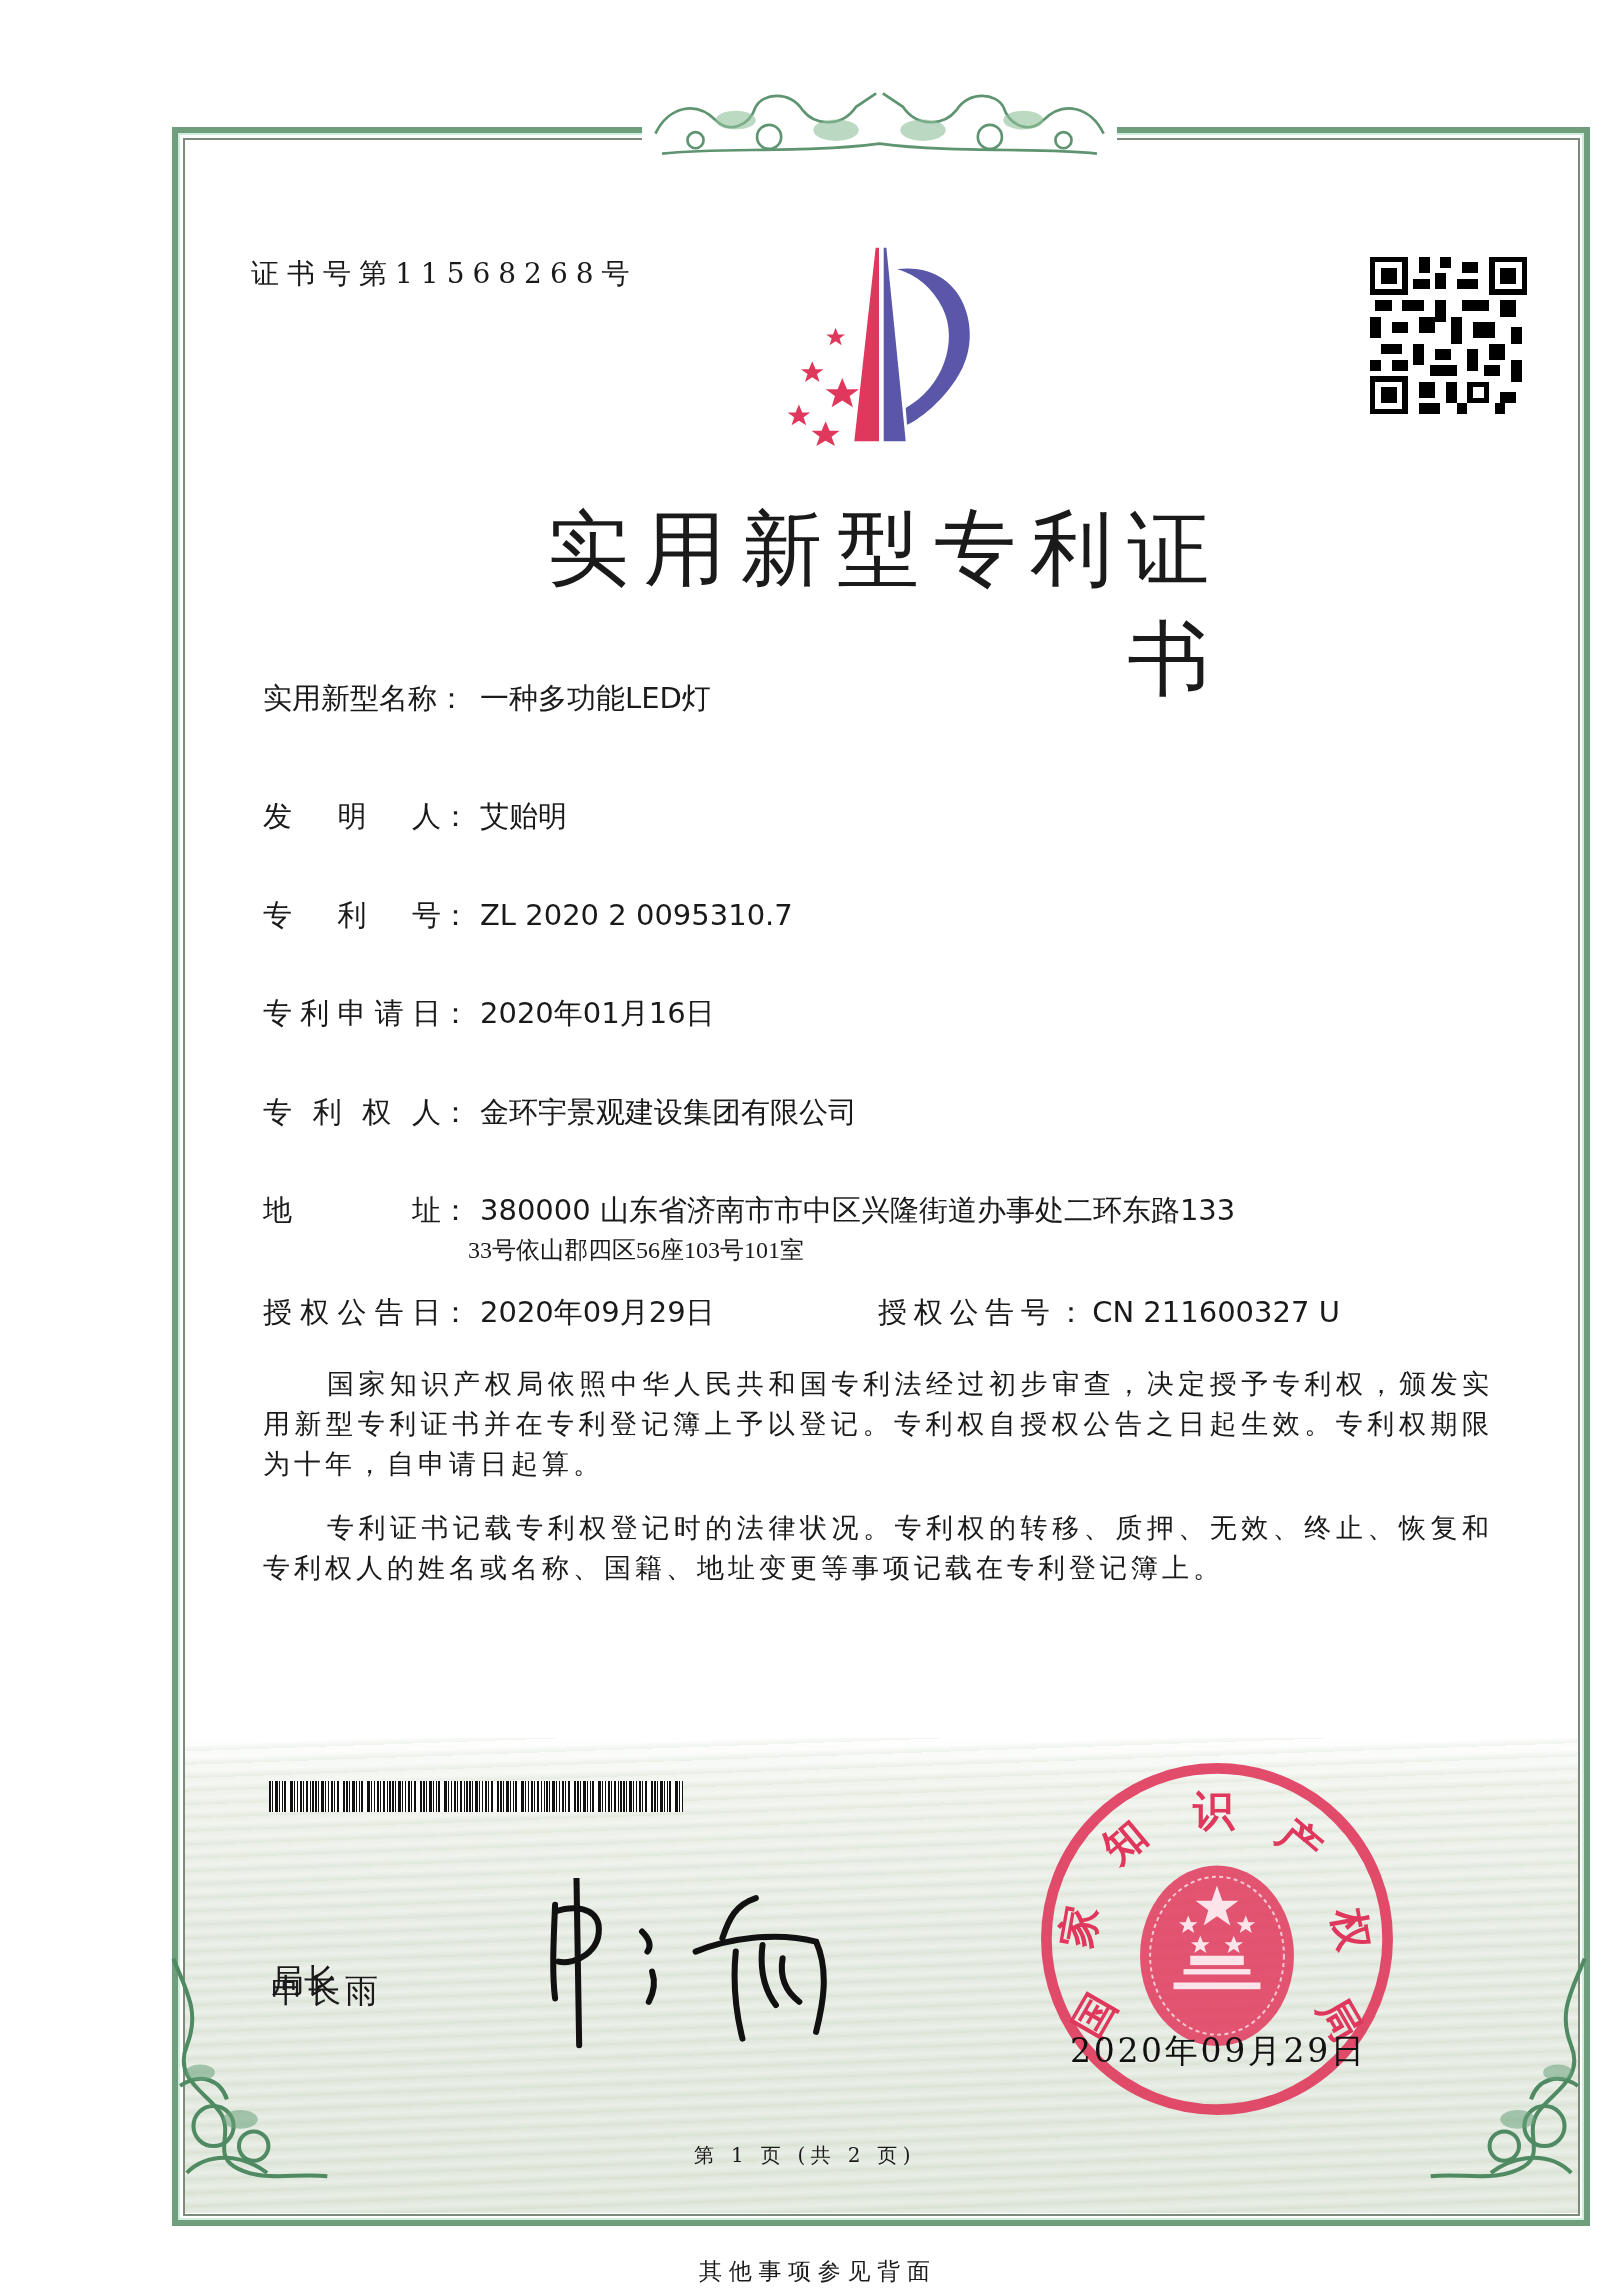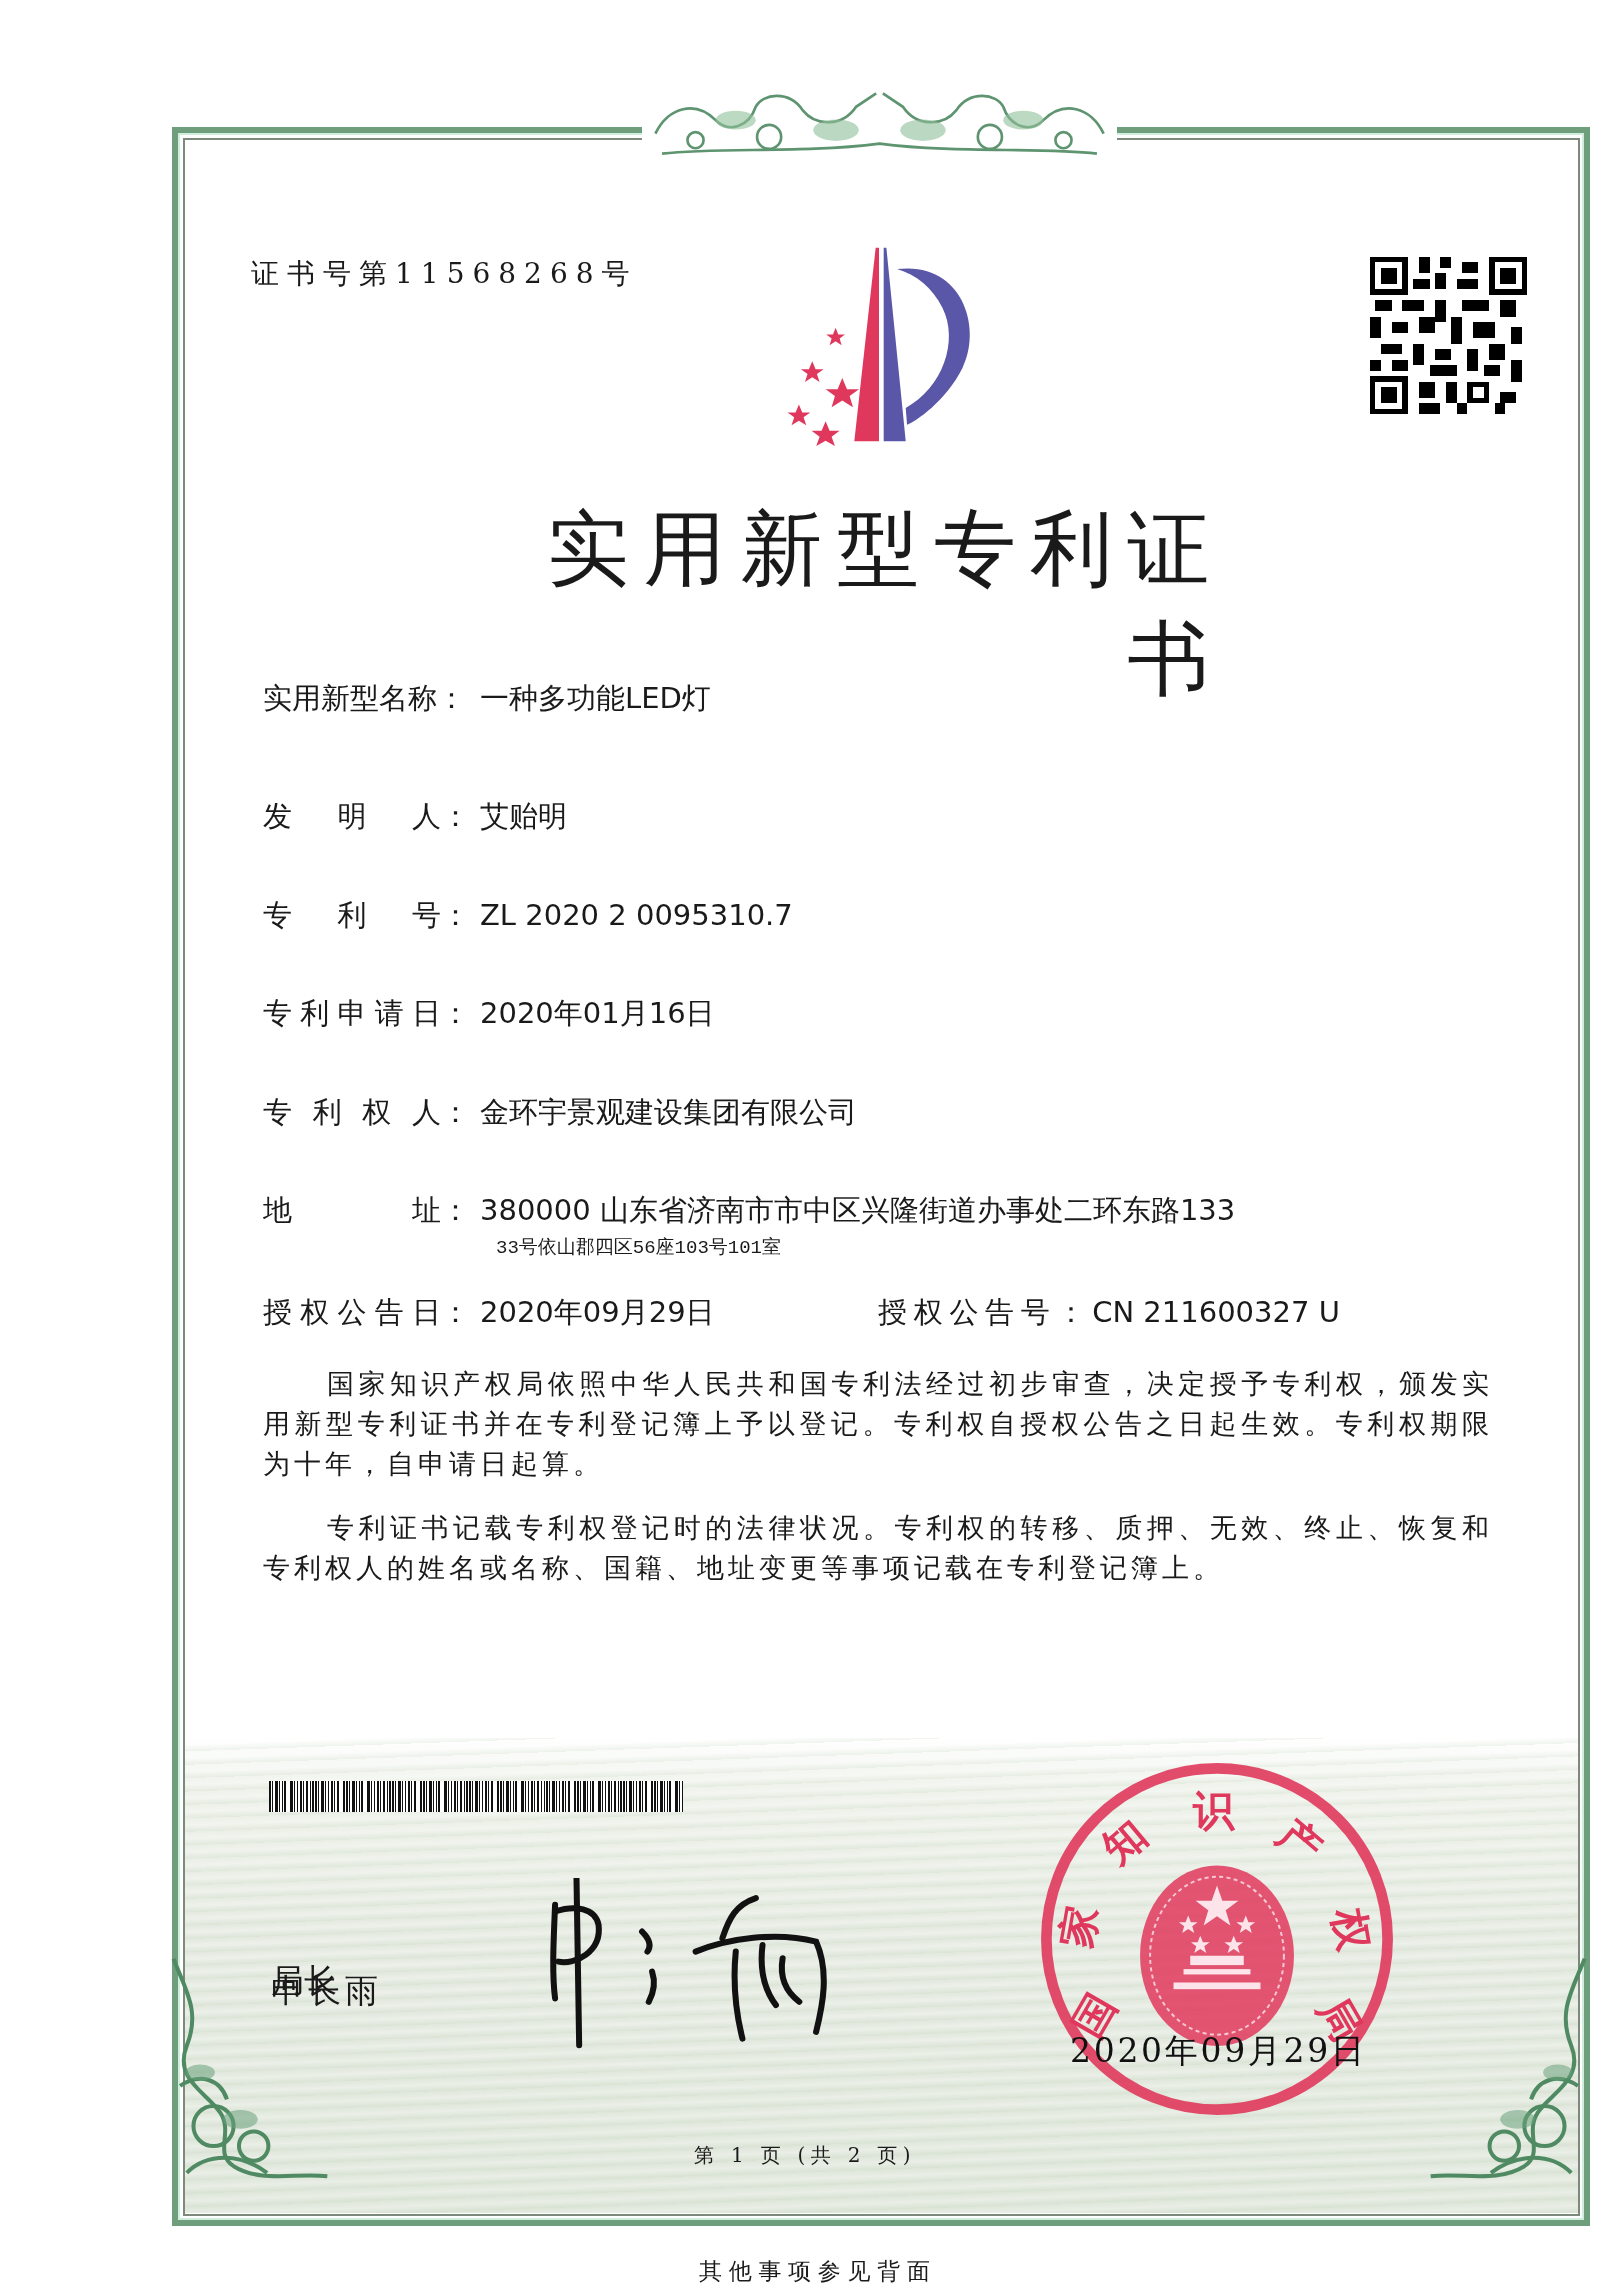--- a/index.html
+++ b/index.html
@@ -42,21 +42,21 @@
 
   .title {
     position: absolute; left: 495px; top: 495px; width: 729px; text-align: right;
     font-size: 82px; letter-spacing: 14.7px; font-family: "DejaVu Serif", serif; font-weight: 400;
   }
 
   .field { position: absolute; left: 263px; font-size: 29px; white-space: nowrap; font-family: "DejaVu Sans", sans-serif; }
   .field .label { display: inline-block; width: 217px; letter-spacing: 0px; }
   .field .label-spaced { display: inline-flex; justify-content: space-between; width: 207px; margin-right: 10px; }
   .field .value { display: inline-block; }
-  .addr-2 { position: absolute; left: 496px; top: 1234px; font-size: 19px; font-family: Liberation Mono, monospace; }
+  .addr-2 { position: absolute; left: 468px; top: 1234px; font-size: 24px; font-family: Liberation Serif, serif; }
   .pub-no { position: absolute; left: 878px; top: 1293px; font-size: 29px; font-family: "DejaVu Sans", sans-serif; white-space: nowrap; }
 
   .para {
     position: absolute; left: 263px; width: 1230px; font-size: 27px; line-height: 40px;
     letter-spacing: 4px; font-family: "DejaVu Serif", serif; text-indent: 64px; text-align: justify;
   }
 
   .barcode {
     position: absolute; left: 269px; top: 1781px; width: 414px; height: 31px;
     background: repeating-linear-gradient(90deg,

